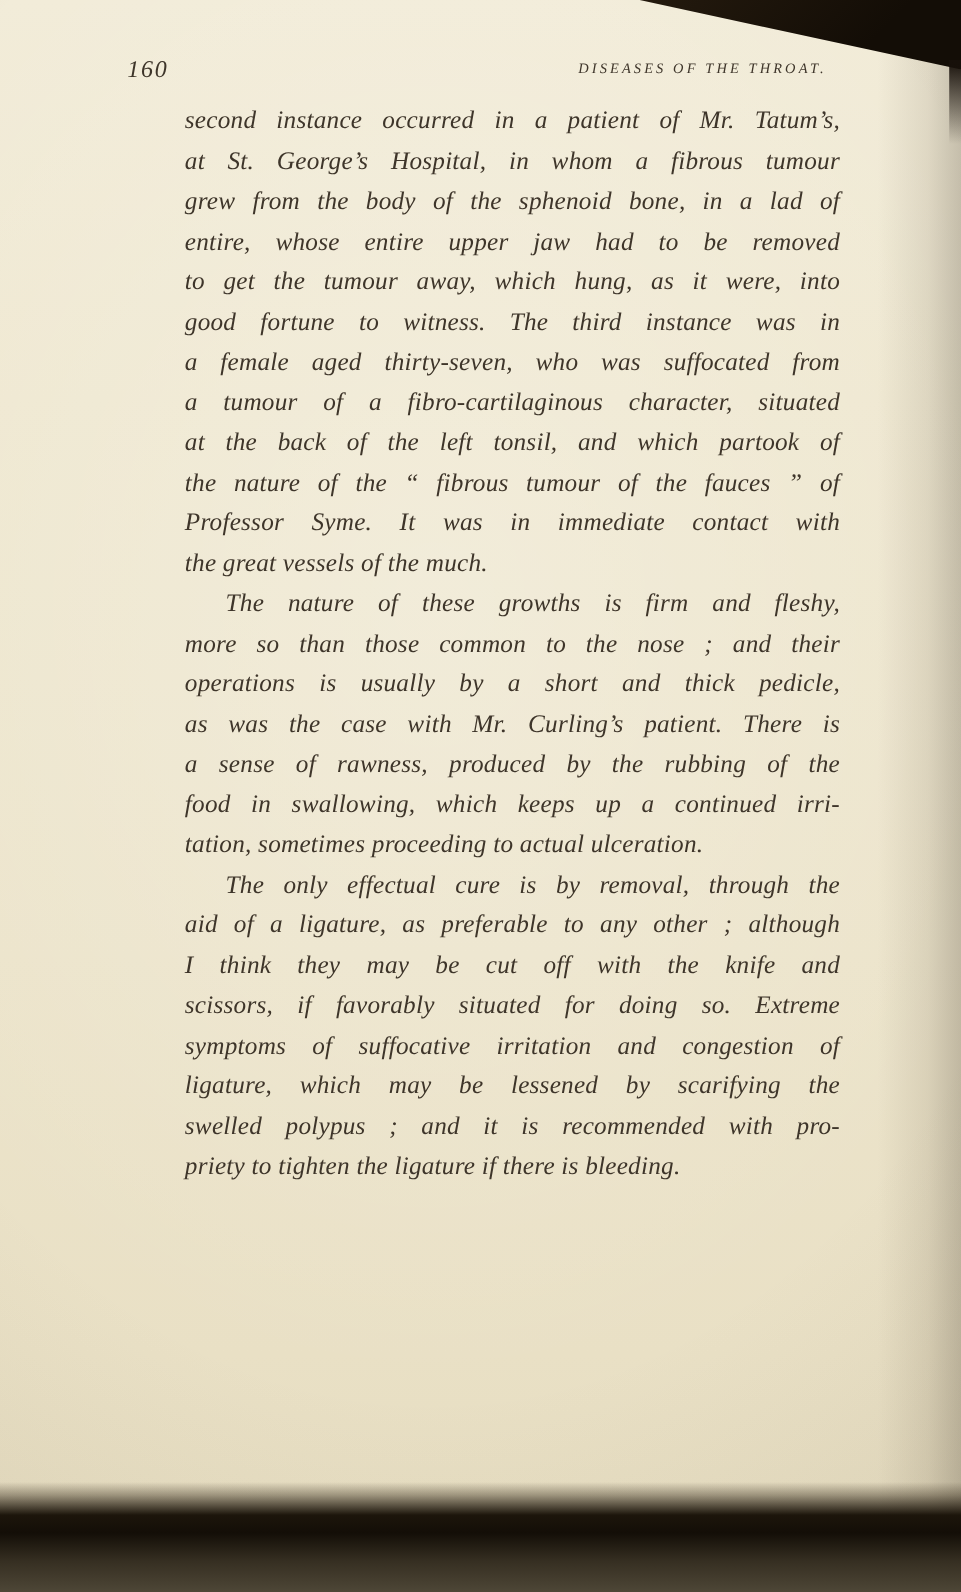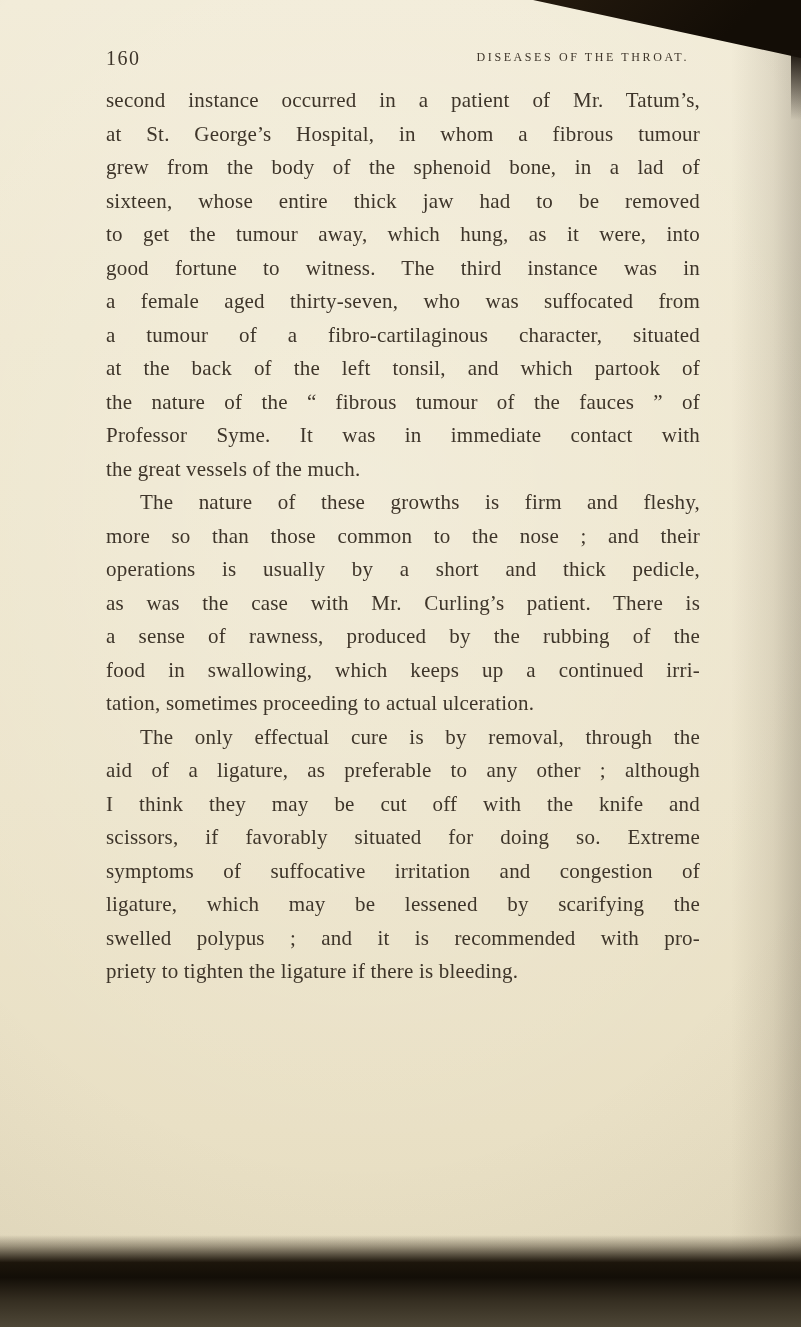--- a/index.html
+++ b/index.html
@@ -7,20 +7,21 @@
     padding: 0;
     background: #777;
   }
   .scan {
     position: relative;
     width: 801px;
     height: 1327px;
     overflow: hidden;
     background: var(--paper, #ece4cb);
     font-family: "Liberation Serif", "DejaVu Serif", serif;
+    font-style: italic;
   }
   .paper {
     position: absolute;
     inset: 0;
     background: linear-gradient(180deg, #f2ecd9 0%, #efe8d1 25%, #ece4cb 60%, #e9e0c5 85%, #e5dcc0 100%);
   }
   .vignette {
     position: absolute;
     inset: 0;
     background: radial-gradient(120% 90% at 45% 38%,
@@ -100,20 +101,21 @@
     left: 106px;
     width: 594px;
     color: var(--ink, #3e352a);
     font-size: 21px;
     line-height: 33.5px;
     letter-spacing: 0.2px;
   }
   .line {
     text-align: justify;
     text-align-last: justify;
+    margin-left: 48px;
   }
   .line.last {
     text-align-last: left;
   }
   .line.indent {
     text-indent: 34px;
   }
 </style>
 </head>
 <body>
@@ -125,21 +127,21 @@
 
   <div class="header">
     <span class="page-num">160</span>
     <span class="running-title">DISEASES OF THE THROAT.</span>
   </div>
 
   <div class="body-text" id="body-text">
       <div class="line">second instance occurred in a patient of Mr. Tatum’s,</div>
       <div class="line">at St. George’s Hospital, in whom a fibrous tumour</div>
       <div class="line">grew from the body of the sphenoid bone, in a lad of</div>
-      <div class="line">sixteen, whose entire thick jaw had to be removed</div>
+      <div class="line">entire, whose entire upper jaw had to be removed</div>
       <div class="line">to get the tumour away, which hung, as it were, into</div>
       <div class="line">good fortune to witness.  The third instance was in</div>
       <div class="line">a female aged thirty-seven, who was suffocated from</div>
       <div class="line">a tumour of a fibro-cartilaginous character, situated</div>
       <div class="line">at the back of the left tonsil, and which partook of</div>
       <div class="line">the nature of the “ fibrous tumour of the fauces ” of</div>
       <div class="line">Professor Syme.  It was in immediate contact with</div>
       <div class="line last">the great vessels of the much.</div>
       <div class="line indent">The nature of these growths is firm and fleshy,</div>
       <div class="line">more so than those common to the nose ; and their</div>

